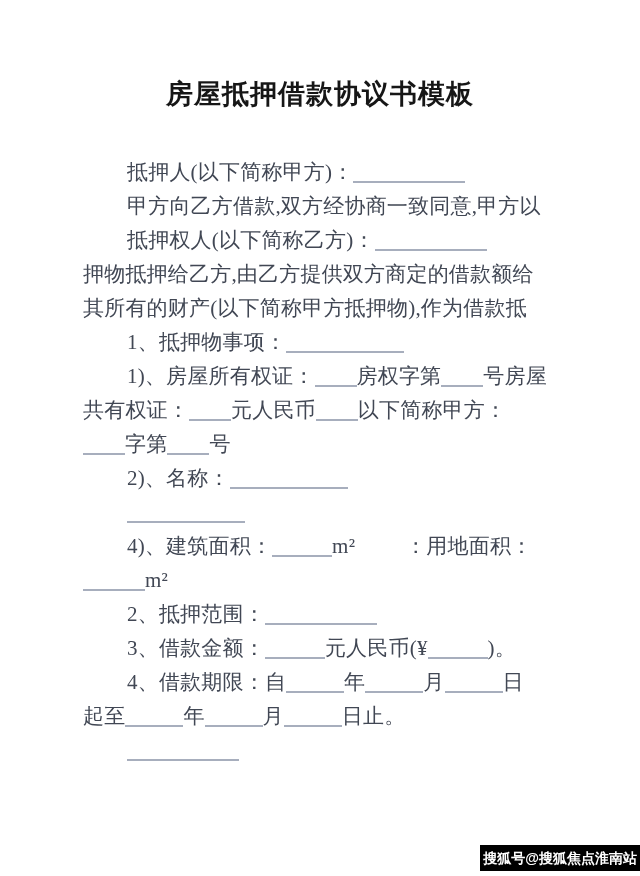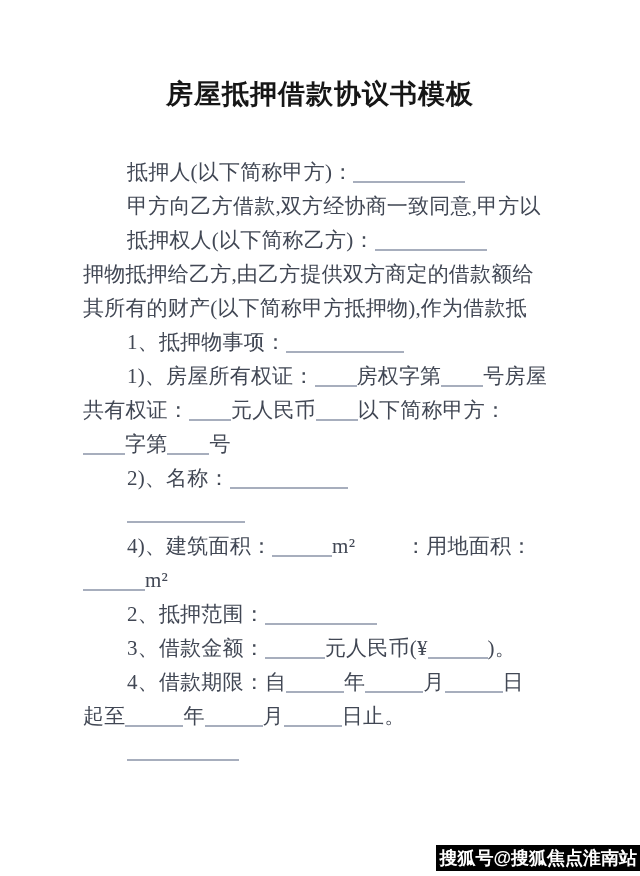--- a/index.html
+++ b/index.html
@@ -43,21 +43,21 @@
   }
   .gap{ display:inline-block; }
   .watermark{
     position:absolute;
     right:0;
     bottom:5px;
     background:#000000;
     color:#ffffff;
     font-family:"Liberation Sans", sans-serif;
     font-weight:700;
-    font-size:18px;
+    font-size:14px;
     line-height:24px;
     padding:1px 3px;
   }
 </style>
 </head>
 <body>
 
 <h1 class="page-title">房屋抵押借款协议书模板</h1>
 
 <div class="doc">

